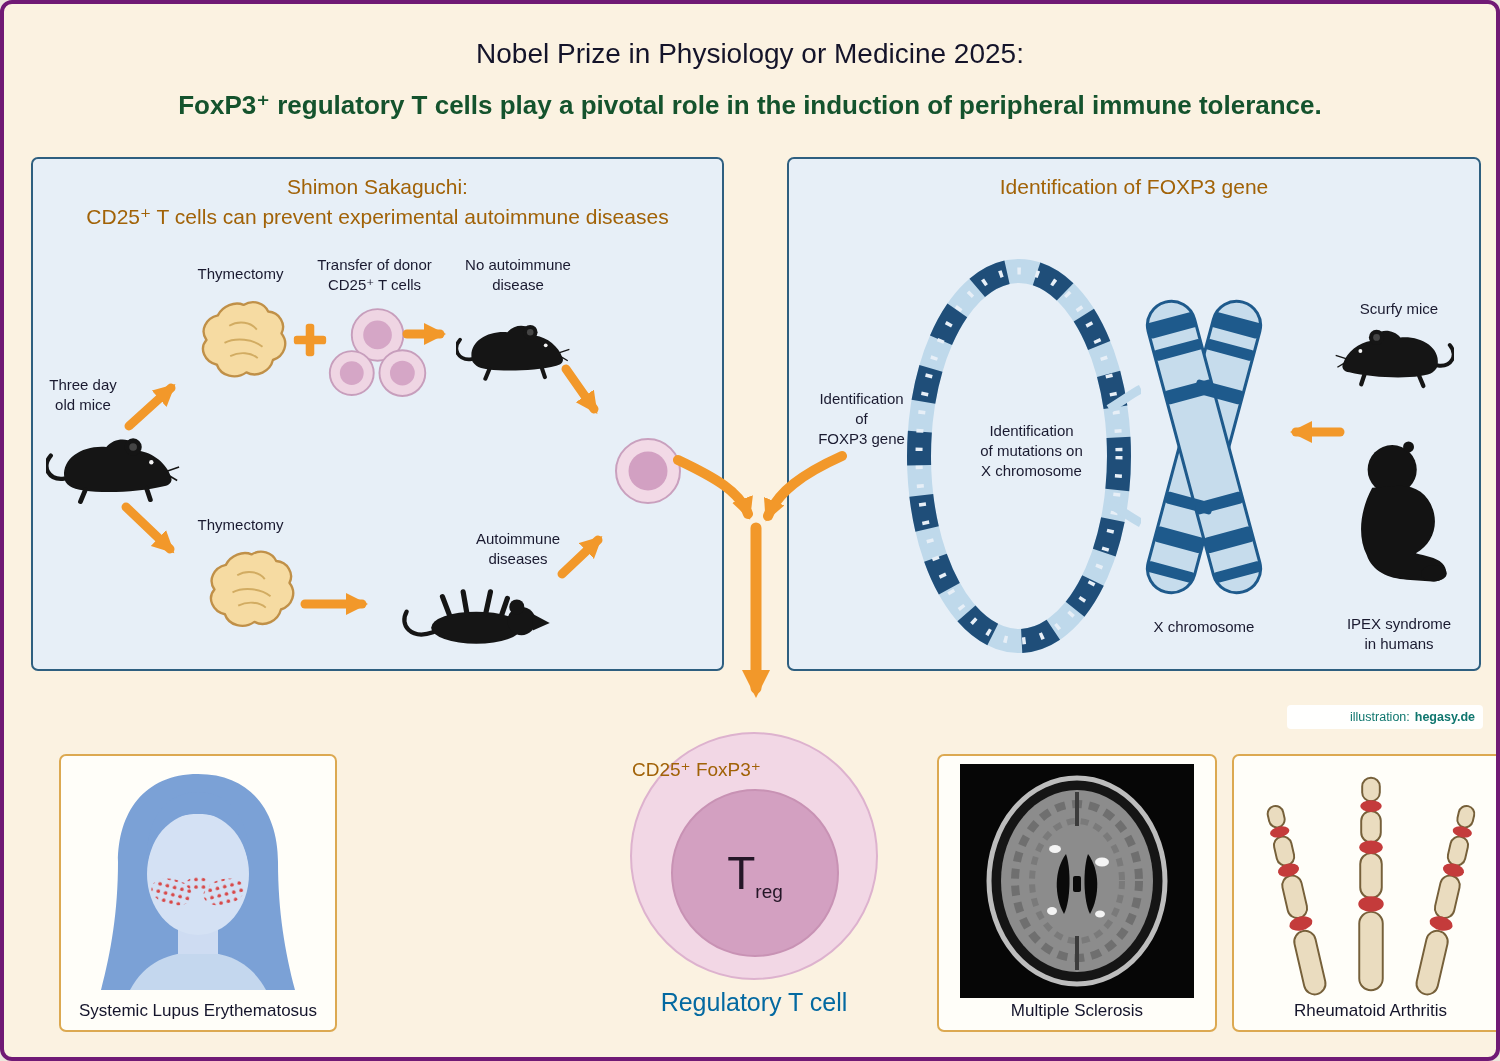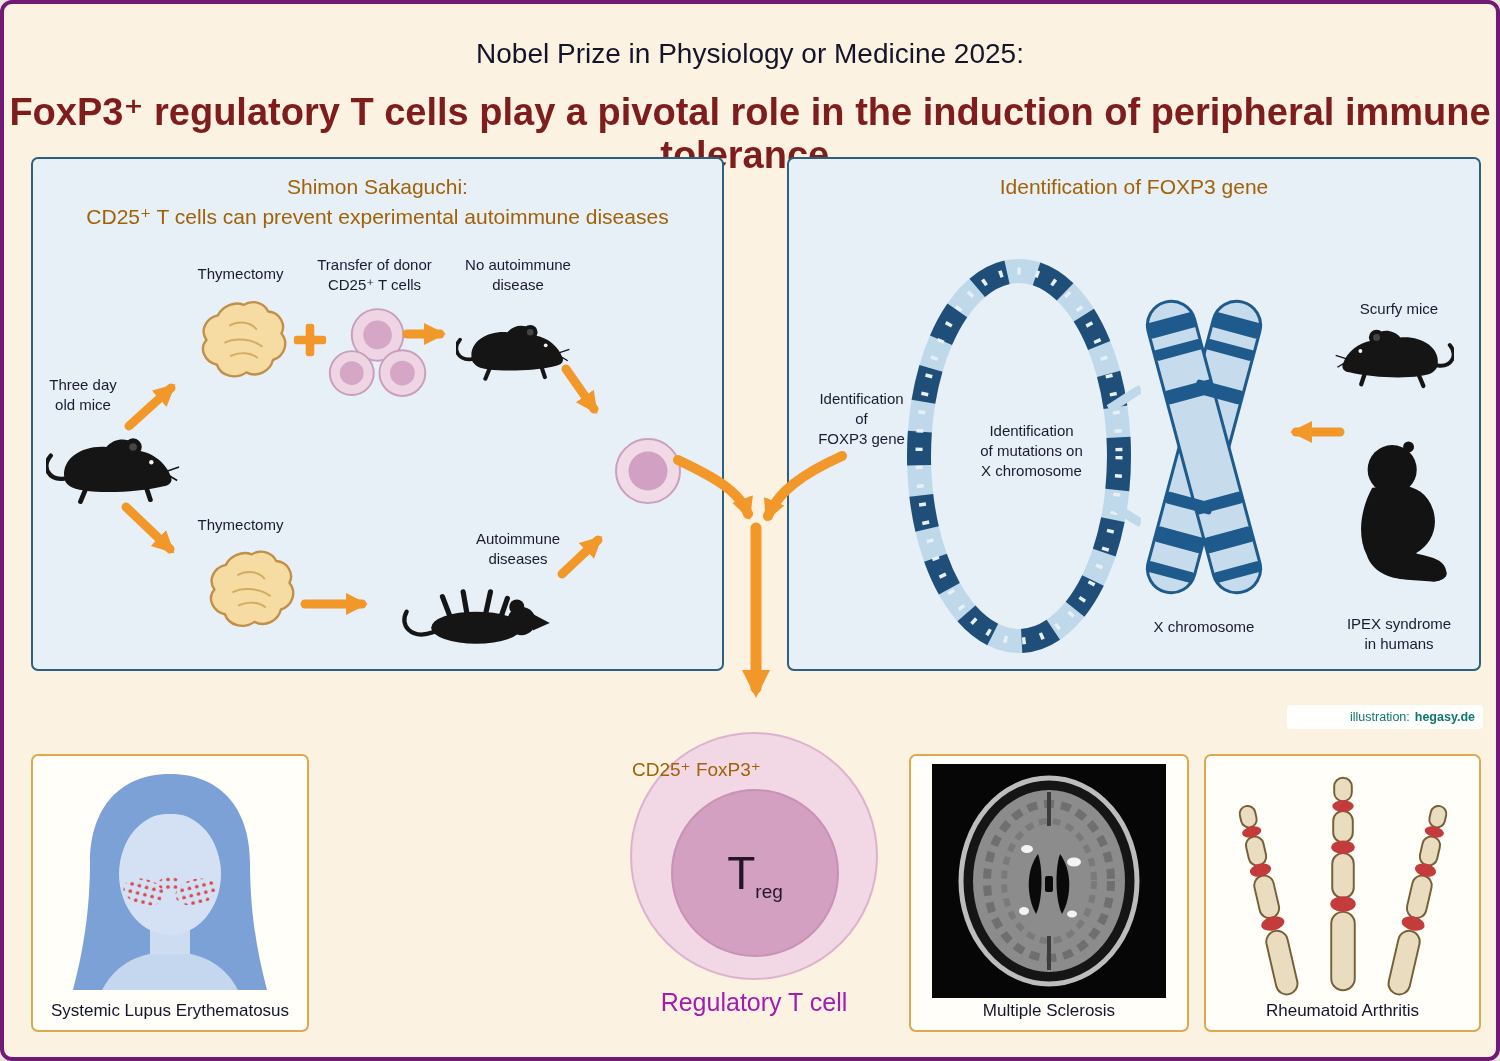--- a/index.html
+++ b/index.html
@@ -1,41 +1,41 @@
 <!DOCTYPE html>
 <html><head>
 <meta charset="utf-8">
 <style>
   * { margin:0; padding:0; box-sizing:border-box; }
   body { font-family:"Liberation Sans","DejaVu Sans",sans-serif; background:#ece7dd; }
   .canvas { position:relative; width:1500px; height:1061px; background:#FBF2E1;
             border:4px solid #701a75; border-radius:12px; overflow:hidden; color:#16162a; }
   .abs { position:absolute; }
   .hdr1 { position:absolute; top:34px; left:0; right:0; text-align:center; font-size:28px; color:#14142a; }
-  .hdr2 { position:absolute; top:86px; left:0; right:0; text-align:center; font-size:38px; font-weight:bold; color:#7f1d1d; }
+  .hdr2 { position:absolute; top:86px; left:0; right:0; text-align:center; font-size:26px; font-weight:bold; color:#14532d; }
   .panel { position:absolute; top:153px; height:514px; background:#E7EFF7;
            border:2px solid #2E5F80; border-radius:7px; }
   .panel-left  { left:27px;  width:693px; }
   .panel-right { left:783px; width:694px; }
   .panel-title { position:absolute; top:13px; left:0; right:0; text-align:center;
                  font-size:21px; line-height:1.42; color:#a16207; }
   .lbl { position:absolute; font-size:15px; line-height:1.32; text-align:center;
          white-space:pre-line; color:#1a1a30; }
   sub.rg { font-size:10px; }
   .treg-outer { position:absolute; left:626px; top:728px; width:248px; height:248px;
                 border-radius:50%; background:#F2D7E5; border:2px solid #DDB2CE; z-index:4; }
   .treg-top-label { position:absolute; top:24px; left:0; right:0; font-size:19px; color:#a16207; }
   .treg-inner { position:absolute; left:39px; top:55px; width:168px; height:168px; border-radius:50%;
                 background:#D3A0C1; border:2px solid #C892B4; display:flex; align-items:center; justify-content:center; }
   .treg-T { font-size:46px; color:#241627; }
   .treg-sub { font-size:19px; color:#241627; align-self:flex-end; margin-bottom:52px; }
   .treg-caption { position:absolute; left:600px; top:984px; width:300px; text-align:center;
-                  font-size:25px; color:#a21caf; }
+                  font-size:25px; color:#0369a1; }
   .dbox { position:absolute; top:750px; height:278px; background:#FFFEF9;
-          border:2px solid #DCA951; border-radius:7px; }
+          border:2px solid #DCA951; border-radius:7px;margin-left:28px; }
   .dlabel { position:absolute; bottom:9px; left:0; right:0; text-align:center; font-size:17px; color:#15152c; }
   .dart { position:absolute; left:50%; transform:translateX(-50%); }
   .flip { transform:scaleX(-1); }
   .attrib { position:absolute; left:1283px; top:701px; width:196px; height:24px;
             background:rgba(255,255,255,.95); border-radius:4px; font-size:12.5px;
             line-height:24px; text-align:right; padding-right:8px; color:#0f766e; z-index:3; }
   .attrib b { font-weight:bold; margin-left:5px; }
   svg { display:block; }
 </style>
 </head>

